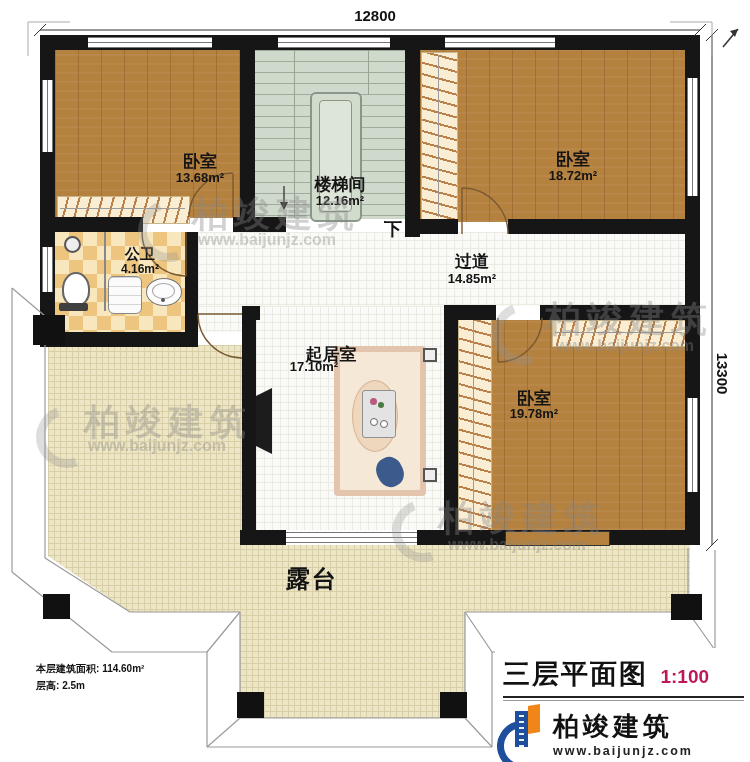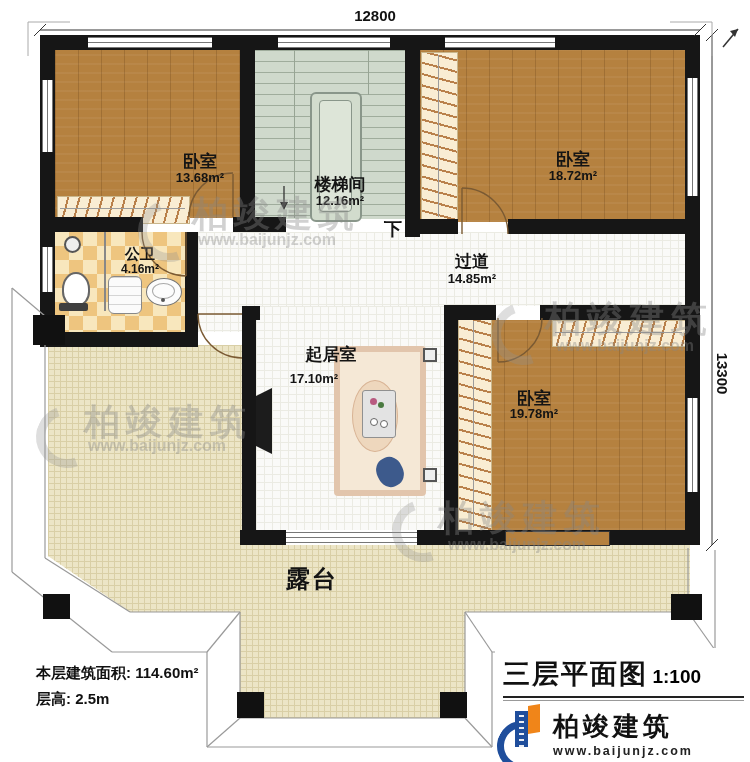--- a/index.html
+++ b/index.html
@@ -223,50 +223,50 @@
   <div class="lbl" style="left:295px;top:176px;width:90px;font-size:17px;">楼梯间</div>
   <div class="lbl" style="left:295px;top:194px;width:90px;font-size:13px;">12.16m²</div>
   <div class="lbl" style="left:380px;top:220px;width:26px;font-size:18px;">下</div>
   <div class="lbl" style="left:528px;top:151px;width:90px;font-size:17px;">卧室</div>
   <div class="lbl" style="left:523px;top:169px;width:100px;font-size:13px;">18.72m²</div>
   <div class="lbl" style="left:112px;top:246px;width:56px;font-size:15px;">公卫</div>
   <div class="lbl" style="left:106px;top:263px;width:68px;font-size:12px;">4.16m²</div>
   <div class="lbl" style="left:432px;top:253px;width:80px;font-size:17px;">过道</div>
   <div class="lbl" style="left:430px;top:272px;width:84px;font-size:13px;">14.85m²</div>
   <div class="lbl" style="left:264px;top:346px;width:100px;font-size:17px;padding-left:17px;">起居室</div>
-  <div class="lbl" style="left:272px;top:372px;width:84px;font-size:13px;">17.10m²</div>
+  <div class="lbl" style="left:272px;top:360px;width:84px;font-size:13px;">17.10m²</div>
   <div class="lbl" style="left:492px;top:390px;width:84px;font-size:17px;">卧室</div>
   <div class="lbl" style="left:488px;top:407px;width:92px;font-size:13px;">19.78m²</div>
   <div class="lbl" style="left:276px;top:566px;width:72px;font-size:24px;letter-spacing:2px;">露台</div>
 
   <div class="dimtxt" style="left:330px;top:7px;width:90px;">12800</div>
   <div class="dimtxt" style="left:692px;top:365px;width:60px;transform:rotate(90deg);">13300</div>
 
   <div class="swirl" style="left:138px;top:200px;"></div>
   <div class="wm" style="left:192px;top:190px;font-size:36px;letter-spacing:6px;"><span>柏竣建筑</span></div>
   <div class="wm site" style="left:198px;top:231px;"><span>www.baijunjz.com</span></div>
   <div class="swirl" style="left:492px;top:303px;"></div>
   <div class="wm" style="left:545px;top:295px;font-size:36px;letter-spacing:6px;"><span>柏竣建筑</span></div>
   <div class="wm site" style="left:556px;top:337px;"><span>www.baijunjz.com</span></div>
   <div class="swirl" style="left:36px;top:406px;"></div>
   <div class="wm" style="left:84px;top:398px;font-size:36px;letter-spacing:6px;"><span>柏竣建筑</span></div>
   <div class="wm site" style="left:88px;top:437px;"><span>www.baijunjz.com</span></div>
   <div class="swirl" style="left:392px;top:500px;"></div>
   <div class="wm" style="left:438px;top:494px;font-size:36px;letter-spacing:6px;"><span>柏竣建筑</span></div>
   <div class="wm site" style="left:448px;top:536px;"><span>www.baijunjz.com</span></div>
 
-  <div class="abs" style="left:36px;top:660px;z-index:50;font-size:15px;font-weight:bold;color:#111;line-height:1.7;">
+  <div class="abs" style="left:36px;top:660px;z-index:50;font-size:10px;font-weight:bold;color:#111;line-height:1.7;">
     <div><span>本层建筑面积:</span> <span>114.60m²</span></div>
     <div><span>层高:</span> <span>2.5m</span></div>
   </div>
 
   <div class="abs" style="left:495px;top:648px;width:255px;height:114px;background:#fff;z-index:60;">
     <div style="padding:8px 4px 0 8px;white-space:nowrap;">
       <span style="font-size:27px;font-weight:bold;color:#111;letter-spacing:2px;">三层平面图</span>
-      <span style="font-size:19px;font-weight:bold;color:#000000;">1:100</span>
+      <span style="font-size:19px;font-weight:bold;color:#be185d;margin-left:8px;">1:100</span>
     </div>
     <div style="margin:4px 6px 0 8px;border-top:2px solid #222;border-bottom:1px solid #999;height:2px;"></div>
     <div style="display:flex;align-items:center;margin-top:4px;">
       <div style="position:relative;width:52px;height:56px;flex:0 0 52px;">
         <div style="position:absolute;left:2px;top:16px;width:36px;height:36px;border:7px solid #1f4e9c;border-top-color:transparent;border-right-color:transparent;border-radius:50%;transform:rotate(28deg);"></div>
         <div style="position:absolute;left:20px;top:6px;width:13px;height:36px;background:#1f4e9c;background-image:repeating-linear-gradient(to bottom,rgba(255,255,255,.9) 0 2px,transparent 2px 6px);background-size:5px 100%;background-repeat:no-repeat;background-position:4px 4px;"></div>
         <div style="position:absolute;left:33px;top:0;width:12px;height:28px;background:#f08519;transform:skewY(-10deg);"></div>
       </div>
       <div style="margin-left:6px;">
         <div style="font-size:26px;font-weight:bold;color:#111;letter-spacing:4px;white-space:nowrap;">柏竣建筑</div>

